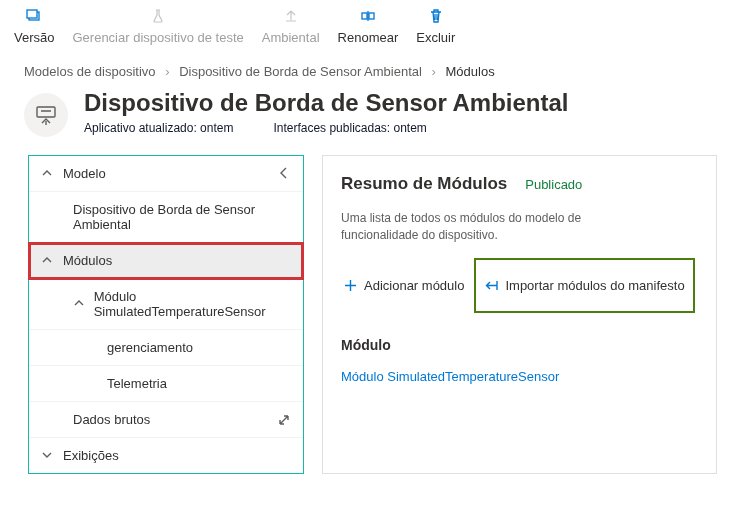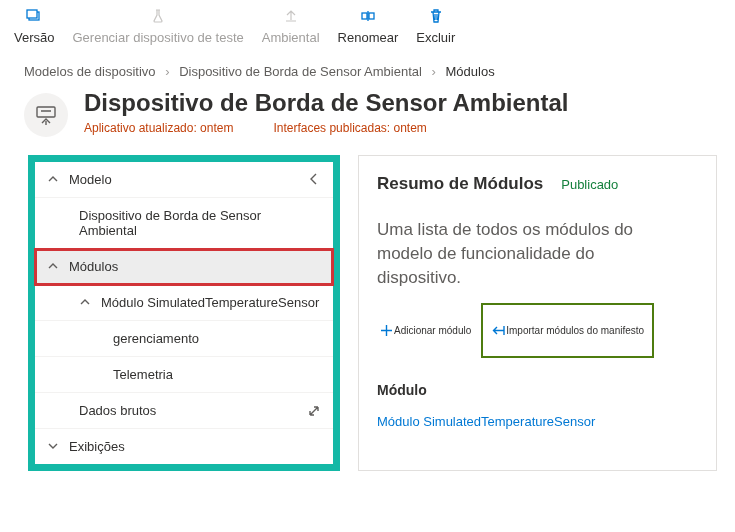--- a/index.html
+++ b/index.html
@@ -12,43 +12,43 @@
   .toolbar-item.enabled svg { stroke: #0078d4; fill: none; }
   .icon { width: 16px; height: 16px; display: inline-flex; align-items: center; justify-content: center; }
   
   .breadcrumb { padding: 10px 14px 6px 24px; font-size: 13px; color: #605e5c; }
   .breadcrumb span.sep { margin: 0 6px; color: #a19f9d; }
   .breadcrumb .current { color: #323130; font-weight: 400; }
   
   .header { display: flex; align-items: flex-start; gap: 16px; padding: 4px 24px 18px 24px; }
   .avatar { width: 44px; height: 44px; border-radius: 50%; background: #f3f2f1; display: flex; align-items: center; justify-content: center; flex-shrink: 0; margin-top: 4px; }
   .title-block h1 { font-size: 24px; font-weight: 600; color: #323130; }
-  .meta-row { display: flex; gap: 40px; margin-top: 4px; font-size: 12px; color: #c2410c; }
+  .meta-row { display: flex; gap: 40px; margin-top: 4px; font-size: 12px; color: #0f172a; }
   
   .content { display: flex; gap: 18px; padding: 0 18px 20px 28px; }
   
-  .left-panel { width: 312px; border: 7px solid #14b8a6; background: #fff; }
+  .left-panel { width: 276px; border: 1px solid #14b8a6; background: #fff; }
   .tree-item { display: flex; align-items: center; padding: 10px 12px; font-size: 13px; border-bottom: 1px solid #f3f2f1; cursor: pointer; position: relative; }
   .tree-item.level0 { padding-left: 12px; }
   .tree-item.level1 { padding-left: 44px; }
   .tree-item.level3 { padding-left: 78px; }
   .tree-item.selected { background: #ededed; }
   .tree-item.highlight-box { outline: 3px solid #d13438; outline-offset: -2px; }
   .chevron { width: 14px; height: 14px; display: inline-flex; margin-right: 8px; }
   .expand-icon { position: absolute; right: 12px; top: 50%; transform: translateY(-50%); width: 14px; height: 14px; }
   .collapse-btn { position: absolute; right: 10px; top: 10px; width: 16px; height: 16px; }
   .tree-header { position: relative; }
   
   .right-panel { flex: 1; border: 1px solid #e1dfdd; padding: 18px 18px 24px 18px; }
   .summary-head { display: flex; align-items: baseline; gap: 18px; }
   .summary-head h2 { font-size: 17px; font-weight: 600; }
   .status { color: #15803d; font-size: 13px; }
-  .summary-desc { margin-top: 24px; font-size: 17px; color: #605e5c; line-height: 1.4; max-width: 280px; }
+  .summary-desc { margin-top: 16px; font-size: 12px; color: #605e5c; line-height: 1.4; max-width: 280px; }
   .actions { display: flex; align-items: center; gap: 8px; margin-top: 14px; }
-  .action-btn { display: flex; align-items: center; font-size: 10px; color: #323130; cursor: pointer; padding: 4px 2px; justify-content: flex-end; }
+  .action-btn { display: flex; align-items: center; gap: 6px; font-size: 13px; color: #323130; cursor: pointer; padding: 4px 2px; justify-content: flex-end; }
   .action-btn svg { stroke: #0078d4; }
   .action-import { border: 2px solid #4d7c0f; padding: 18px 8px; }
   .section-h { margin-top: 24px; font-size: 14px; font-weight: 600; }
   .module-link { margin-top: 16px; color: #0078d4; font-size: 13px; cursor: pointer; }
 </style>
 </head>
 <body>
 
 <div class="toolbar">
   <div class="toolbar-item enabled">

